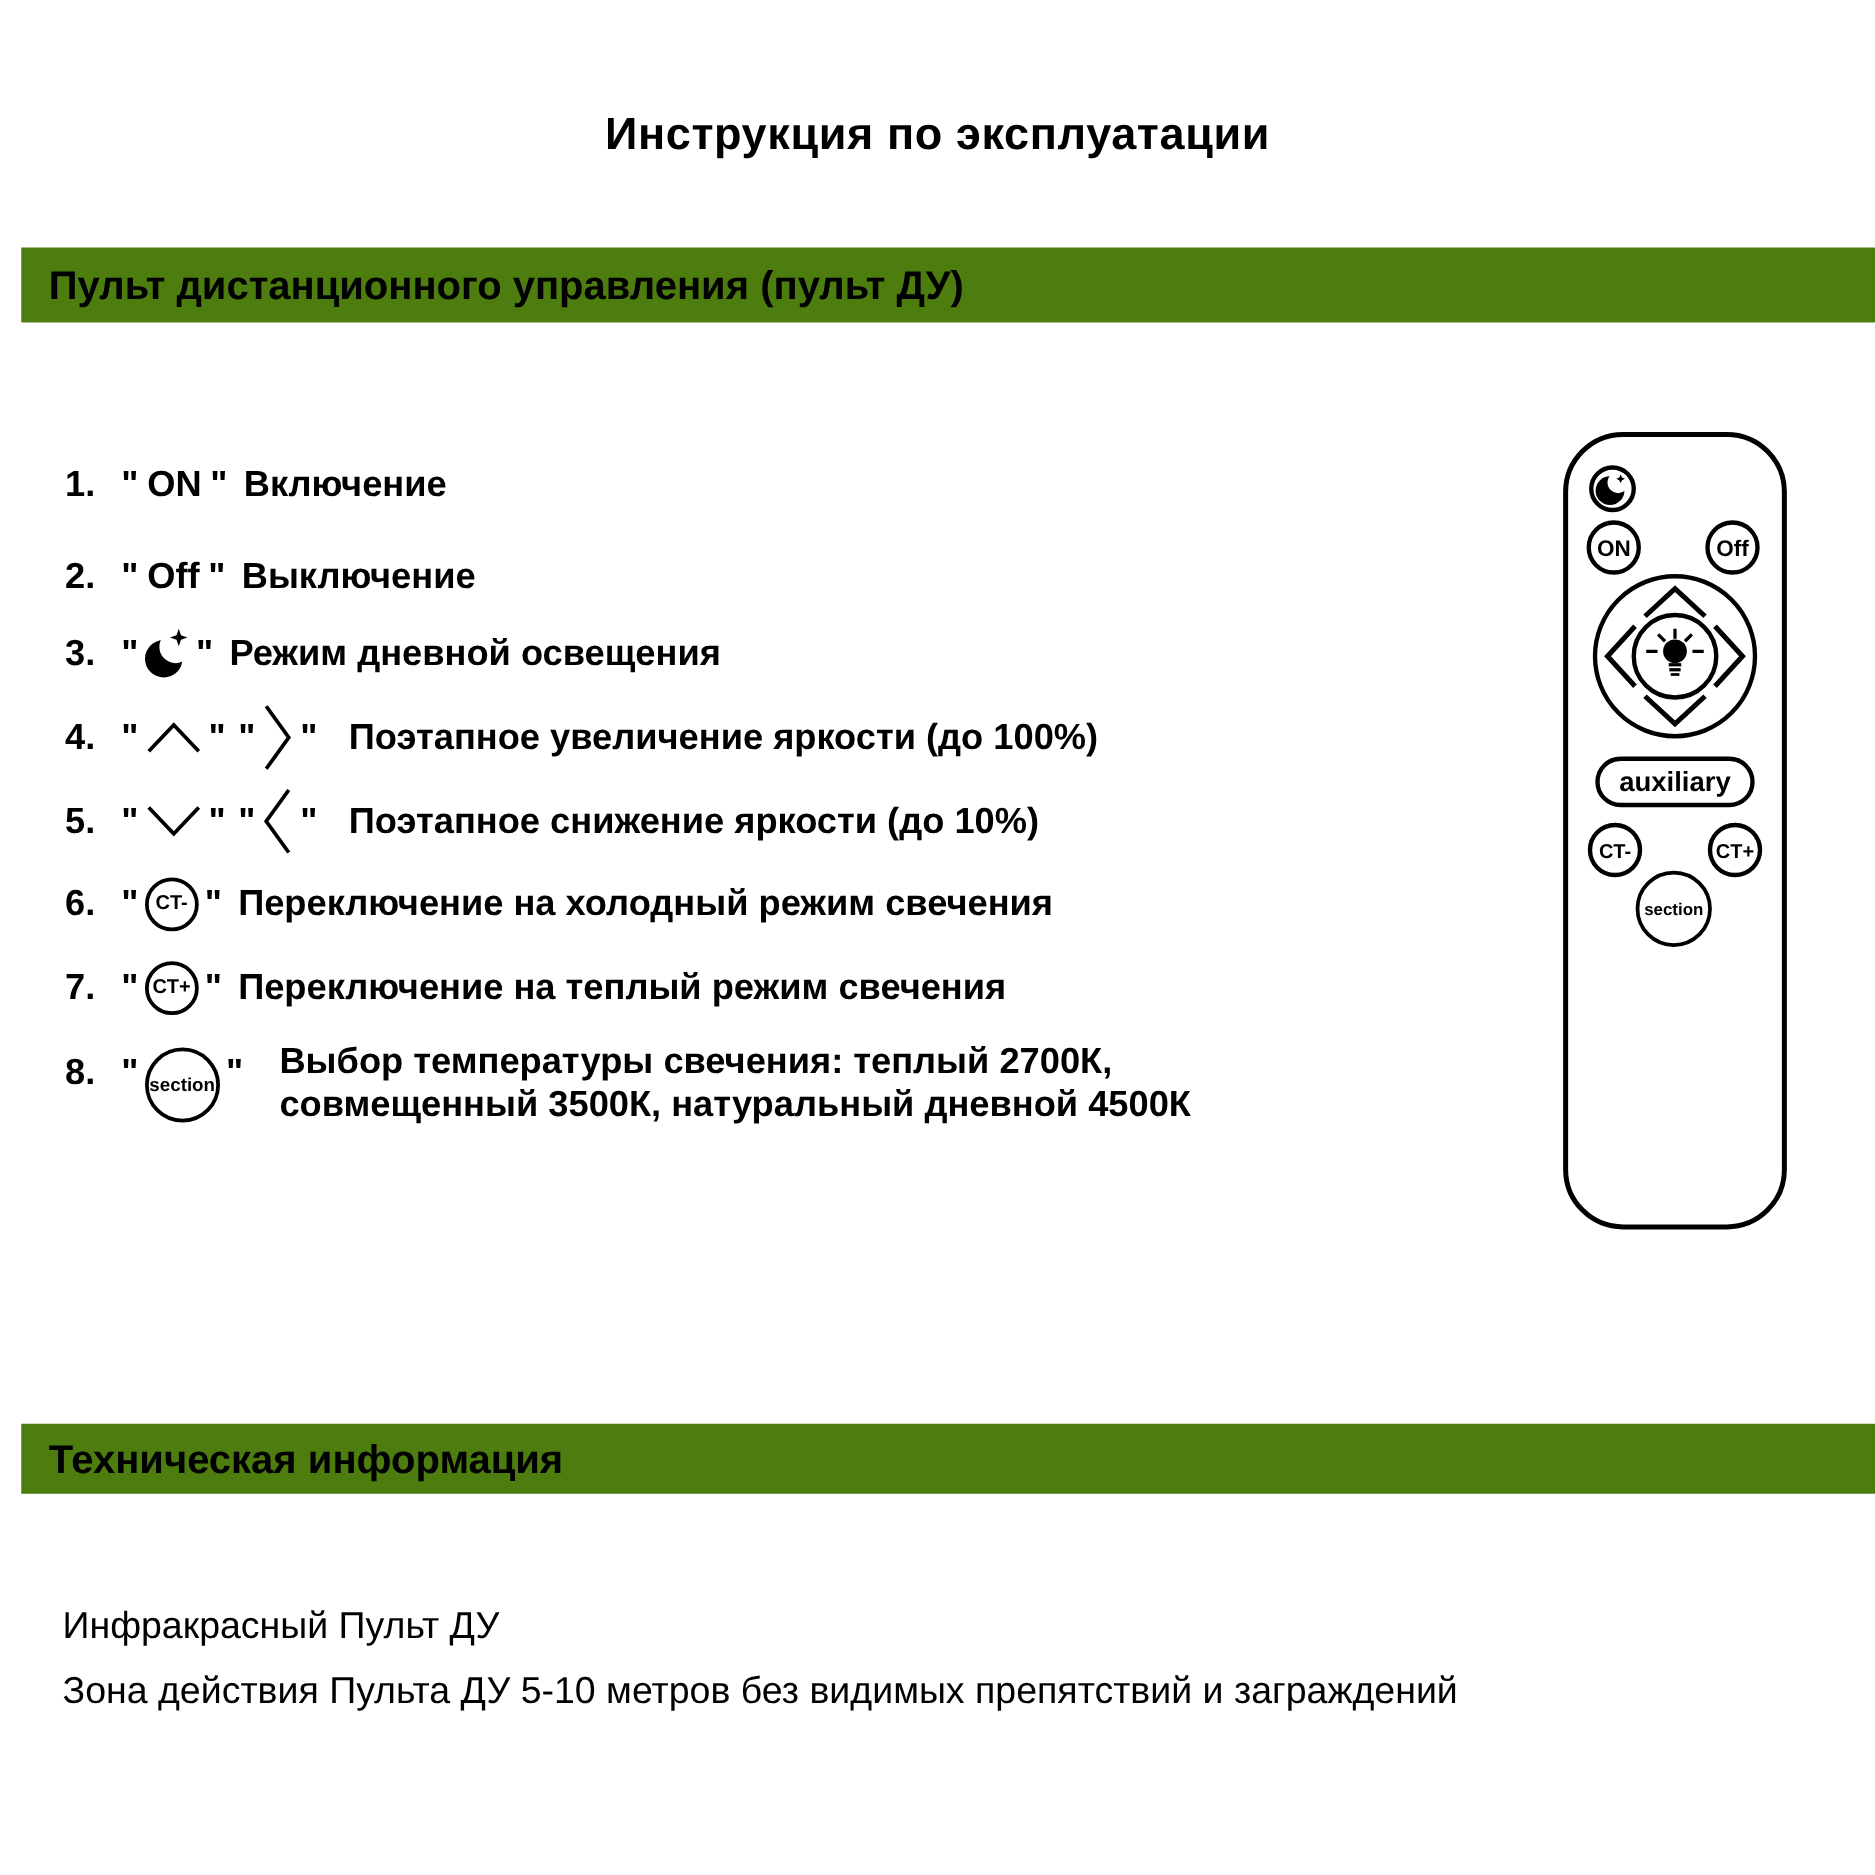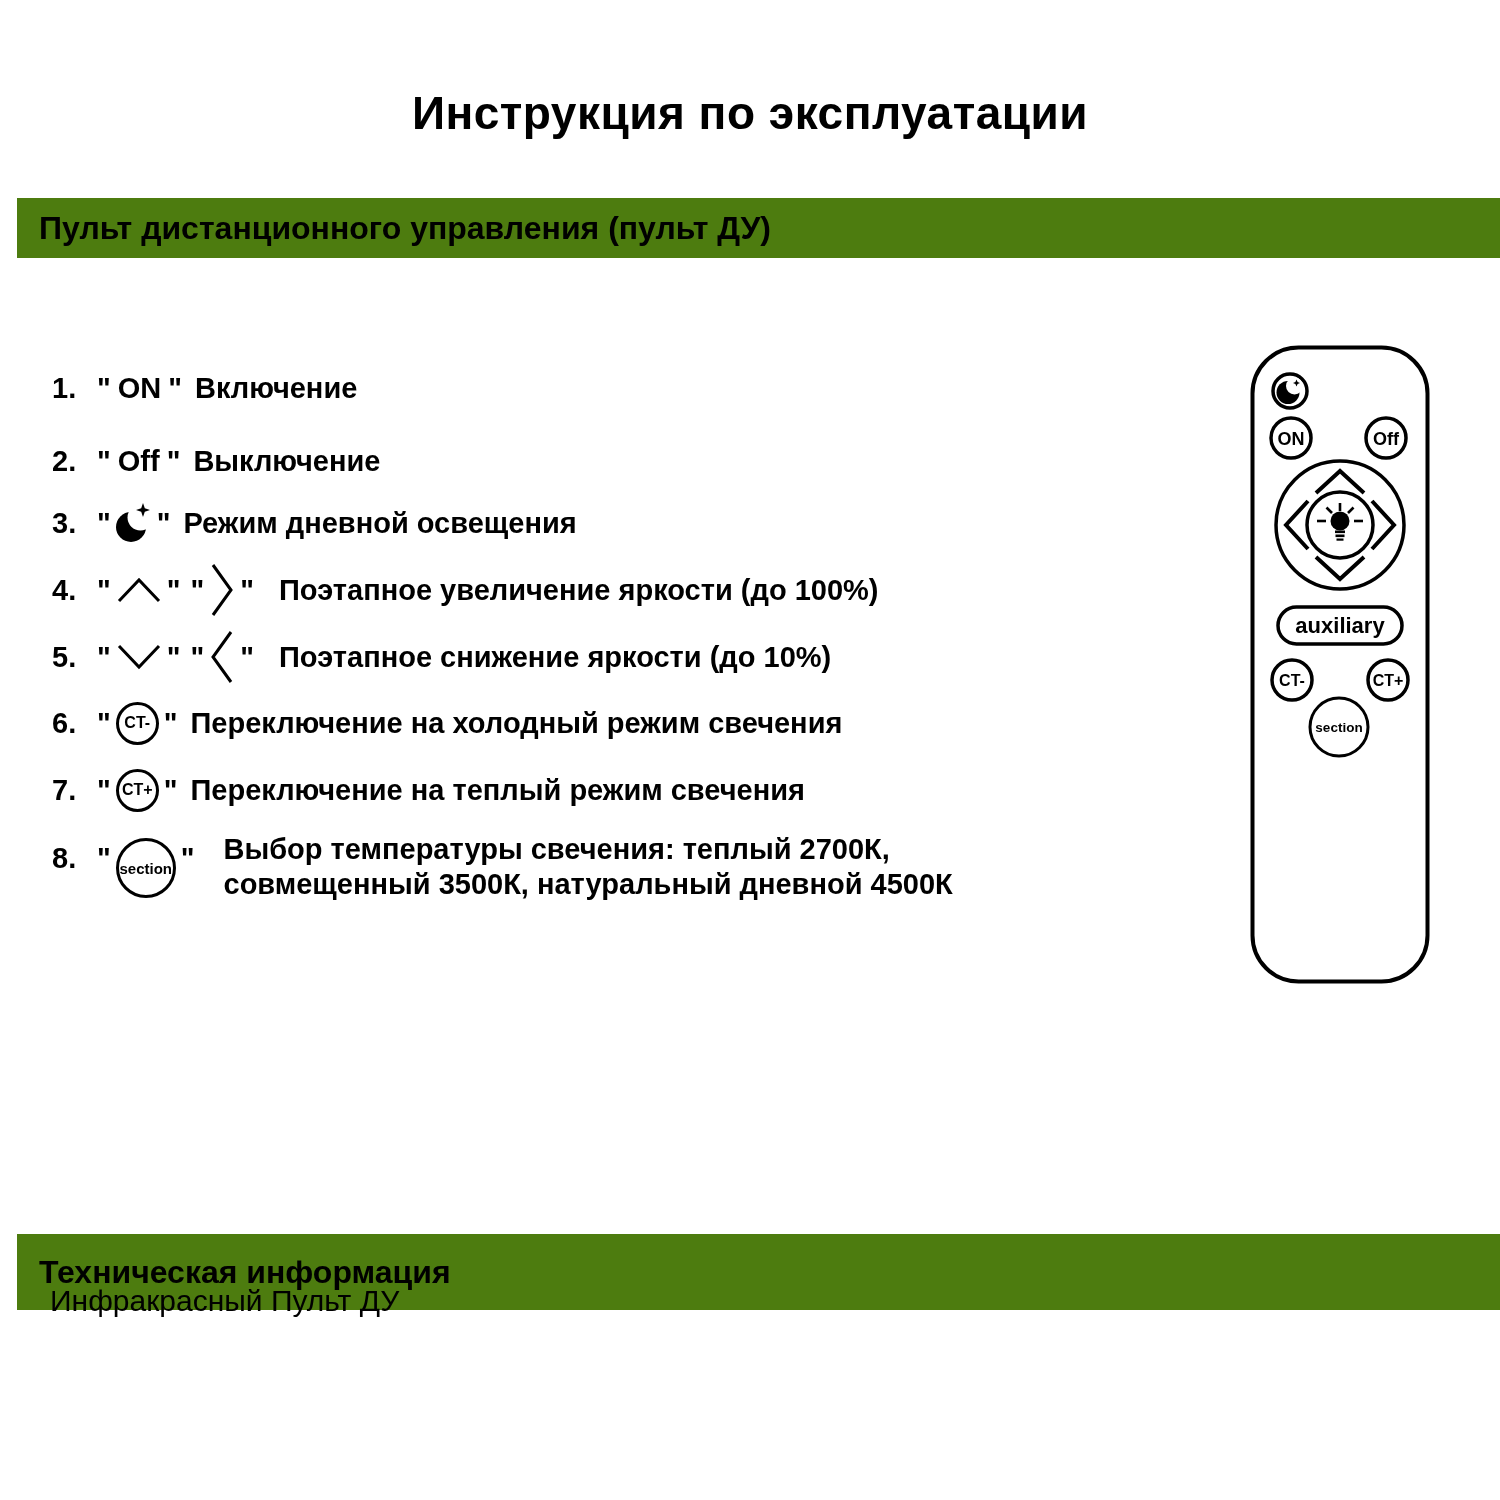--- a/index.html
+++ b/index.html
@@ -2,29 +2,29 @@
 <html><head>
 <meta charset="utf-8">
 <style>
   html,body{margin:0;padding:0;background:#fff;}
   .canvas{
     position:relative;width:1500px;height:1500px;background:#ffffff;
     font-family:"Liberation Sans",sans-serif;color:#000;overflow:hidden;
   }
   .page-title{
     position:absolute;left:0;right:0;top:86px;text-align:center;
-    font-size:46px;font-weight:bold;letter-spacing:.5px;
+    font-size:36px;font-weight:bold;letter-spacing:.5px;
   }
   .section-bar{
     position:absolute;left:17px;right:0;background:#4d7c0f;
     display:flex;align-items:center;padding-left:22px;box-sizing:border-box;
     font-size:32px;font-weight:bold;
   }
   .bar-remote{top:198px;height:60px;}
-  .bar-tech{top:1234px;height:76px;}
+  .bar-tech{top:1139px;height:56px;}
   .row{
     position:absolute;left:52px;display:flex;align-items:center;
     height:52px;font-size:29px;font-weight:bold;white-space:nowrap;
   }
   .row .num{width:40px;flex:0 0 auto;}
   .q{margin:0 5px;}
   .desc{margin-left:8px;}
   .desc-far{margin-left:20px;}
   .btn-label{margin:0 2px;}
   .icon-wrap{display:inline-flex;align-items:center;}
@@ -215,15 +215,16 @@
       <text x="89" y="387" text-anchor="middle" font-size="13.5" font-weight="bold">section</text>
     </g>
   </svg>
 
   <div class="section-bar bar-tech">
     <span>Техническая информация</span>
   </div>
 
   <div class="tech-lines">
     <div>Инфракрасный Пульт ДУ</div>
+    <div>Зона действия Пульта ДУ 5-10 метров без видимых препятствий и заграждений</div>
   </div>
 
 </div>
 
 </body></html>

